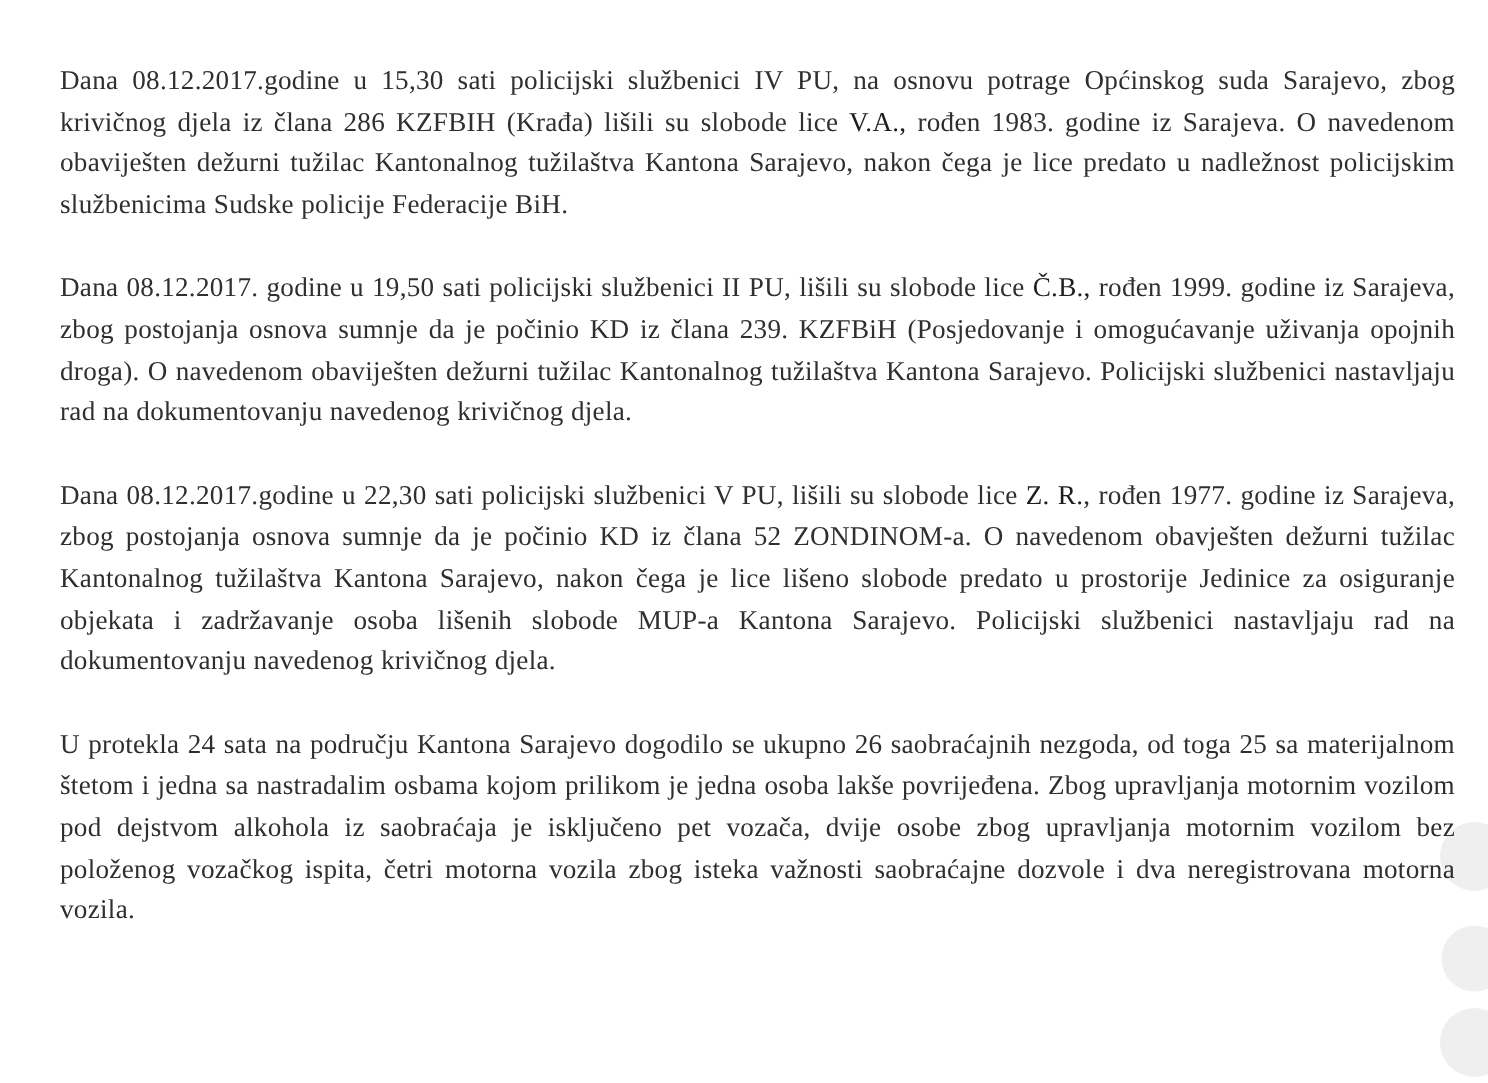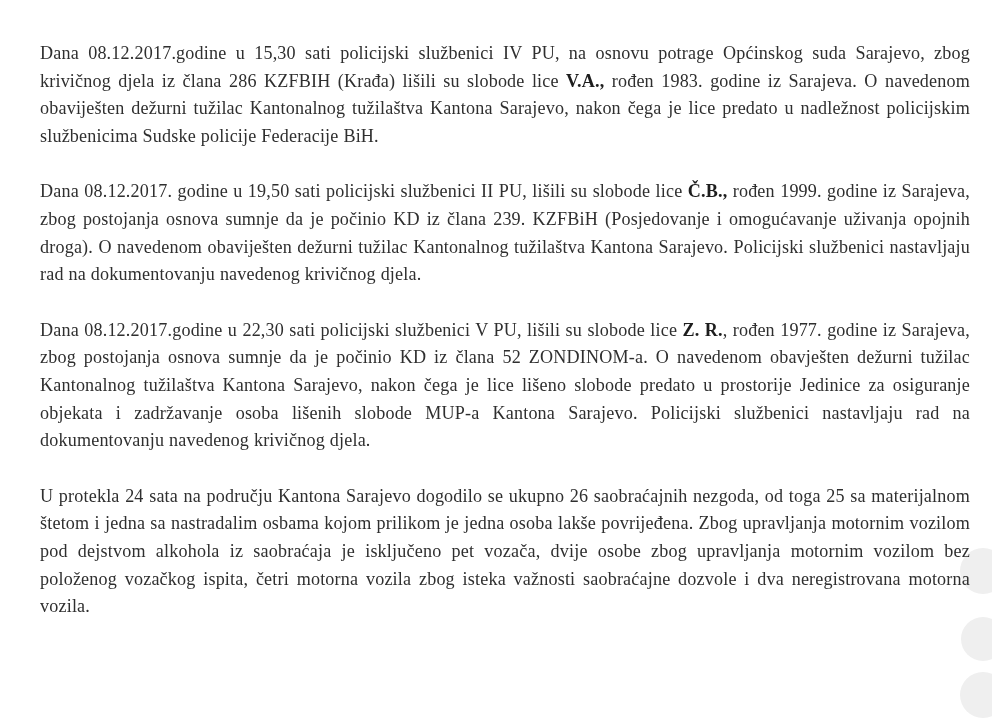--- a/index.html
+++ b/index.html
@@ -53,21 +53,21 @@
     text-justify: inter-word;
     letter-spacing: 0.01em;
     word-spacing: 0.01em;
     color: #2f2f2f;
   }
   .report-paragraph:last-child {
     margin-bottom: 12px;
   }
 
   .initials {
-    font-weight: bold;
+    font-weight: normal;
     color: #1d1d1d;
   }
 </style>
 </head>
 <body>
 
 <div id="scan-artifacts">
   <span class="artifact-dot d1"></span>
   <span class="artifact-dot d2"></span>
   <span class="artifact-dot d3"></span>

